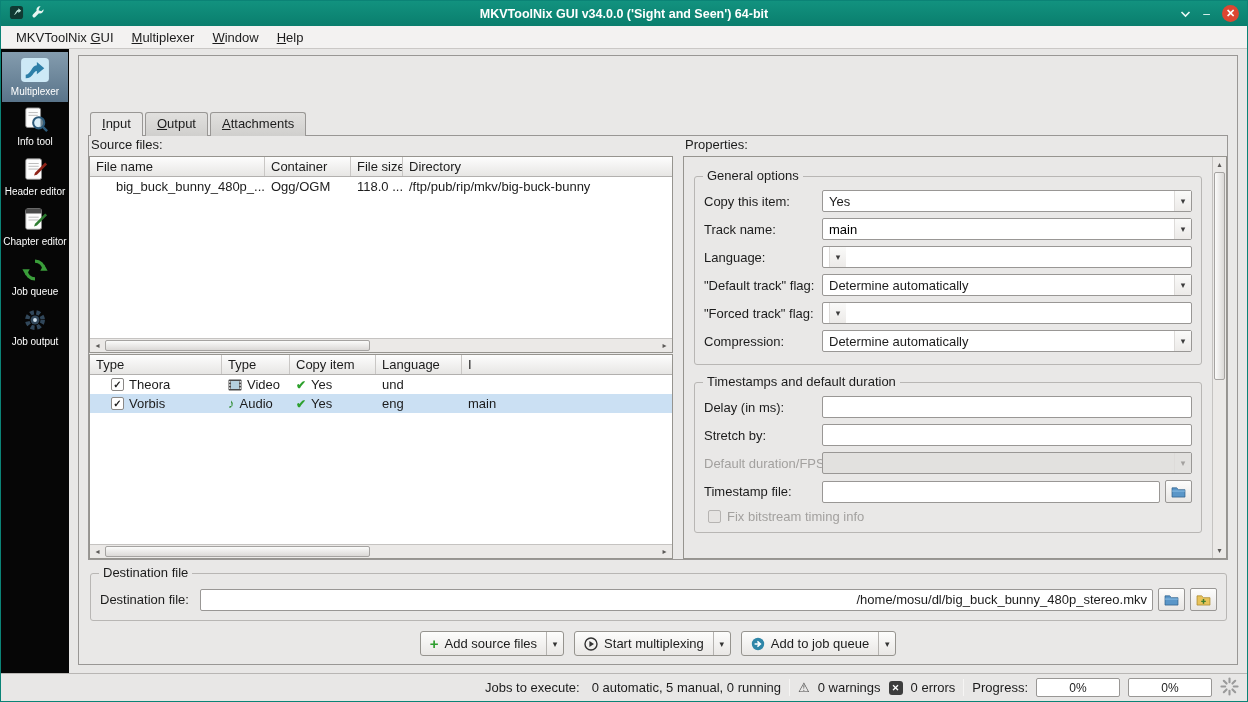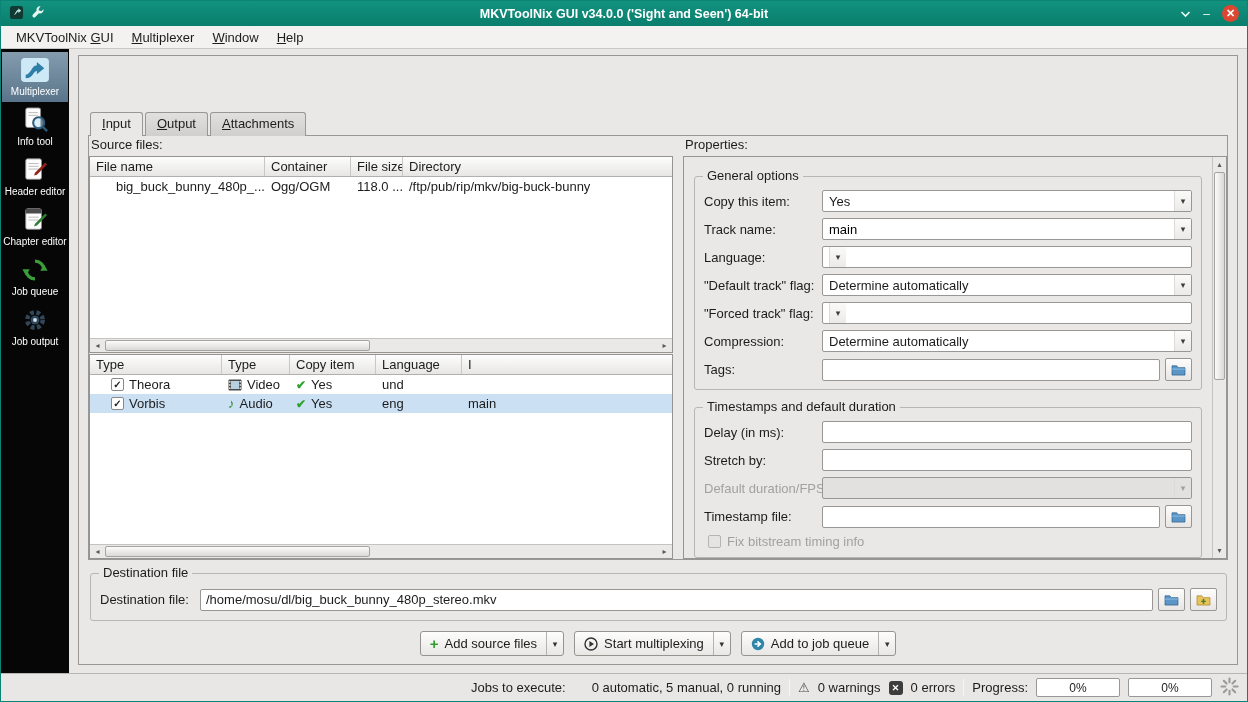--- a/index.html
+++ b/index.html
@@ -78,21 +78,21 @@
   .group-title { position:absolute; top:-9px; left:8px; background:#e9e8e7; padding:0 4px; white-space:nowrap; }
   .field { display:flex; align-items:center; margin-bottom:6px; }
   .field-label { width:118px; flex:none; white-space:nowrap; overflow:hidden; }
   .field-label.disabled, .cb-label.disabled { color:#a3a19f; }
   .combo { flex:1; height:22px; background:#fff; border:1px solid #999795; border-radius:2px; display:flex; align-items:center; padding-left:6px; min-width:0; }
   .combo-text { flex:1; white-space:nowrap; overflow:hidden; }
   .combo-arrow { width:17px; align-self:stretch; display:flex; align-items:center; justify-content:center; color:#3c3c3c; font-size:9px; border-left:1px solid #dddbd9; background:linear-gradient(#fafaf9,#eceae8); flex:none; }
   .combo.disabled { background:#e2e1df; }
   .combo.disabled .combo-text { color:#a3a19f; }
   .combo.disabled .combo-arrow { color:#a3a19f; background:#e2e1df; }
-  .textinput { flex:1; height:22px; border:1px solid #999795; border-radius:2px; background:#fff; padding:0 5px; font:inherit; color:#1c1c1c; min-width:0; }
+  .textinput { flex:1; height:22px; border:1px solid #999795; border-radius:2px; background:#fff; padding:0 5px; font:inherit; color:#1c1c1c; min-width:0;text-align:right; }
   .combo-input { flex:1; border:none; outline:none; height:18px; font:inherit; min-width:0; background:transparent; }
   .browse-btn { width:27px; height:23px; margin-left:5px; border:1px solid #999795; border-radius:2px; background:linear-gradient(#fdfdfc,#e8e6e4); display:flex; align-items:center; justify-content:center; flex:none; }
   .checkbox-row { display:flex; align-items:center; gap:6px; margin:3px 0 2px 4px; }
 
   
   .dest-group { margin:13px 1px 0 2px; flex:none; padding:14px 9px 9px 9px; }
   .dest-group .field { margin-bottom:0; }
   .dest-group .field-label { width:100px; }
 
   .actions { display:flex; justify-content:center; gap:10px; margin-top:10px; flex:none; }
@@ -100,21 +100,21 @@
   .sbm { display:flex; align-items:center; gap:6px; padding:0 9px; }
   .sba { width:17px; border-left:1px solid #b5b3b0; display:flex; align-items:center; justify-content:center; font-size:9px; color:#333; }
   .plus-icon { color:#2f9e2f; font-weight:bold; font-size:15px; line-height:14px; }
 
   
   .statusbar { height:28px; flex:none; border-top:1px solid #b8b6b4; background:#e8e7e6; display:flex; align-items:center; justify-content:flex-end; padding:0 8px; gap:8px; }
   .sb-sep { width:1px; height:17px; background:#c6c4c2; border-right:1px solid #f6f5f4; }
   .warn-icon { font-size:13px; color:#4a4a4a; }
   .err-icon { width:14px; height:14px; background:#3d3d3d; border-radius:3px; color:#fff; font-size:9px; font-weight:bold; display:flex; align-items:center; justify-content:center; }
   .progress { width:84px; height:19px; border:1px solid #999795; border-radius:2px; background:#fff; display:flex; align-items:center; justify-content:center; font-size:12px; }
-  .jobs-gap { margin-right:18px; }
+  .jobs-gap { margin-right:4px; }
 </style>
 </head>
 <body>
 
 <div class="window">
 
   <div class="titlebar">
     <div class="tb-left">
       <span><svg width="15" height="15" viewBox="0 0 16 16">
             <rect x="1" y="1" width="14" height="14" rx="3" fill="#103a33"></rect>
@@ -378,30 +378,20 @@
                   </div>
 
                   <div class="field">
                     <span class="field-label">Compression:</span>
                     <div class="combo">
                       <span class="combo-text">Determine automatically</span>
                       <span class="combo-arrow">▾</span>
                     </div>
                   </div>
 
-                  <div class="field" style="margin-bottom:2px;">
-                    <span class="field-label">Tags:</span>
-                    <input class="textinput" value="" style="">
-                    <span class="browse-btn">
-                        <svg width="15" height="12" viewBox="0 0 16 13">
-                          <path d="M1 2 h5 l2 2 h7 v8 h-14 z" fill="#5a96c8" stroke="#2d5f8a" stroke-width="0.8"></path>
-                          <path d="M1 5.5 h14" stroke="#8fc0e6" stroke-width="1"></path>
-                        </svg>
-                      </span>
-                  </div>
                 </div>
 
                 <div class="group" style="margin-top:17px;">
                   <div class="group-title">Timestamps and default duration</div>
 
                   <div class="field">
                     <span class="field-label">Delay (in ms):</span>
                     <input class="textinput" value="" style="">
                   </div>
 

